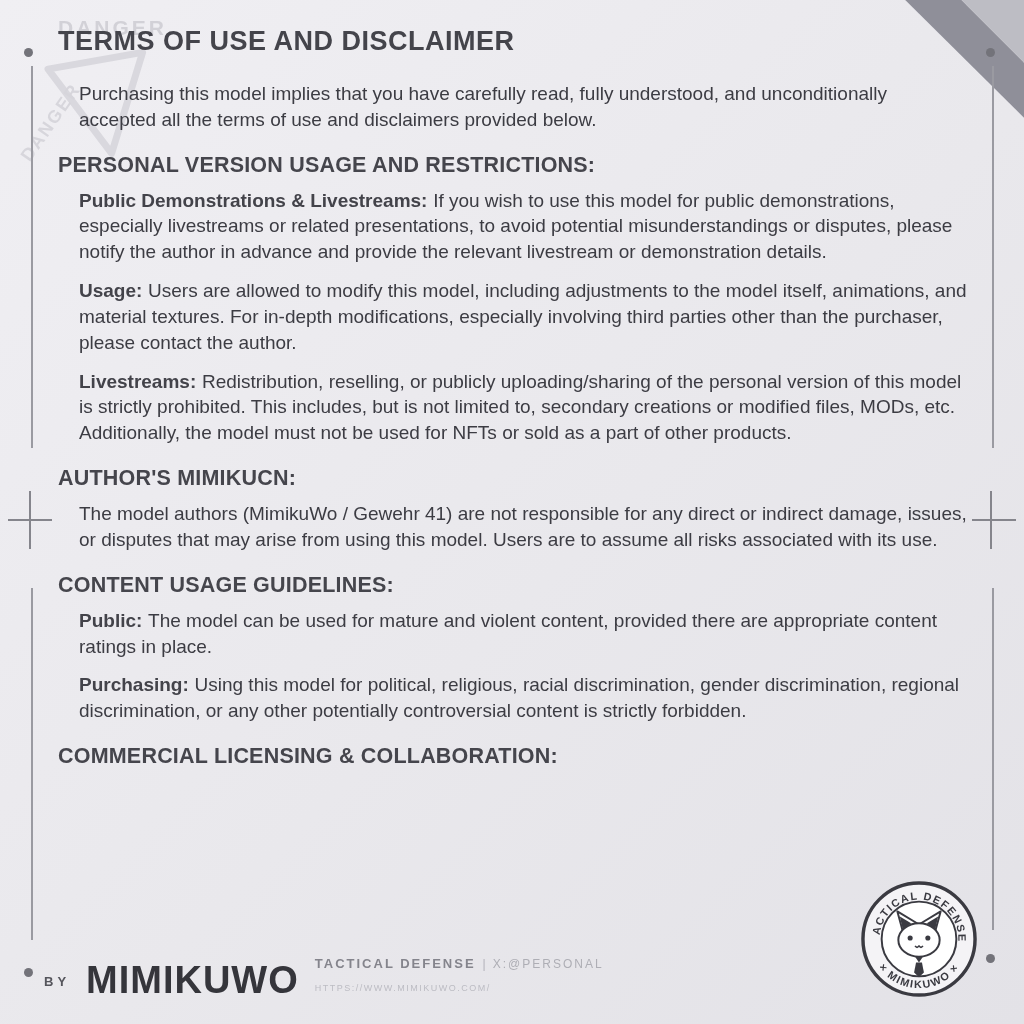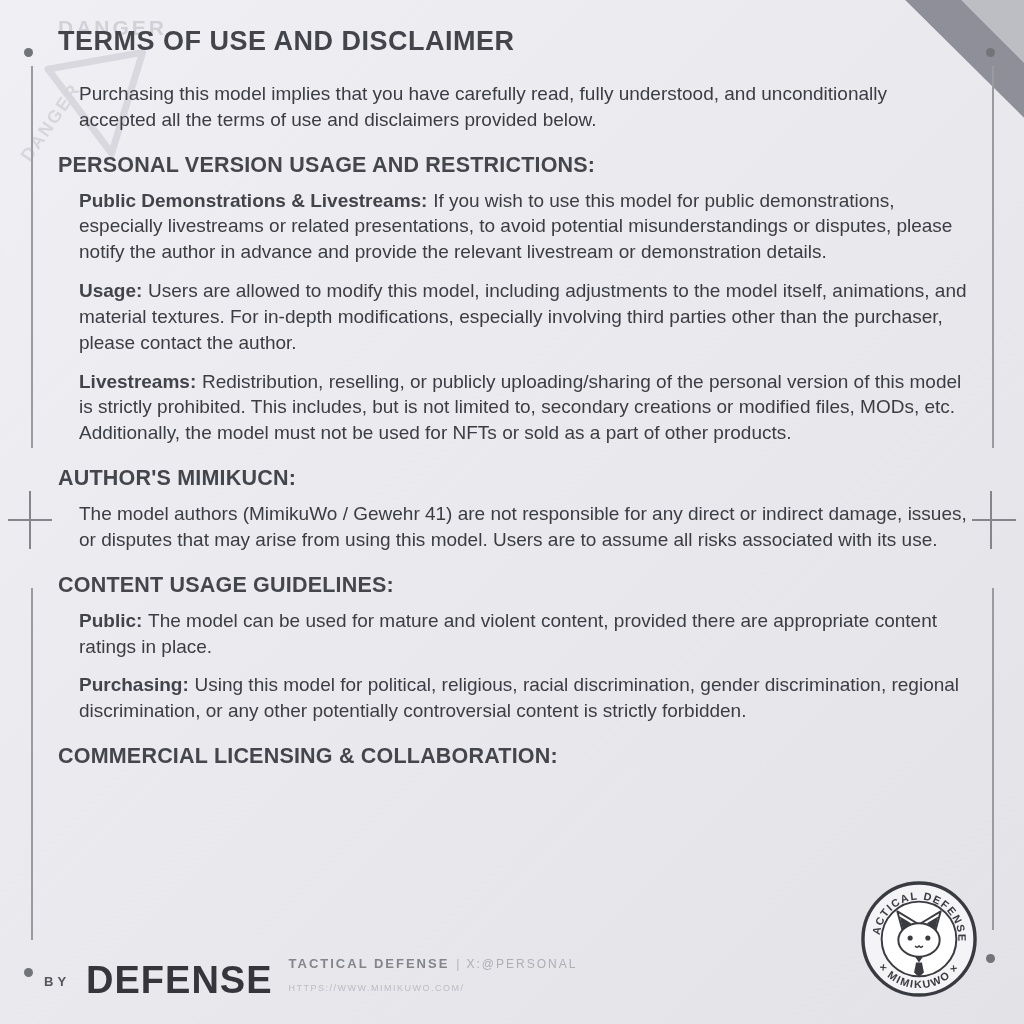--- a/index.html
+++ b/index.html
@@ -108,21 +108,21 @@
     <p class="para"><strong>Purchasing:</strong><span>Using this model for political, religious, racial discrimination, gender discrimination, regional discrimination, or any other potentially controversial content is strictly forbidden.</span></p>
   </section>
 
   <section>
     <h2>COMMERCIAL LICENSING &amp; COLLABORATION:</h2>
   </section>
 </main>
 
 <div class="footer">
   <span class="by">BY</span>
-  <span class="brand">DEFENSE</span>
+  <span class="brand">MIMIKUWO</span>
   <div class="studio-block">
     <div class="studio-line">
       <span class="studio">TACTICAL DEFENSE</span>
       <span class="sep">|</span>
       <span class="handle">X:@PERSONAL</span>
     </div>
     <div class="url">HTTPS://WWW.MIMIKUWO.COM/</div>
   </div>
 </div>
 

